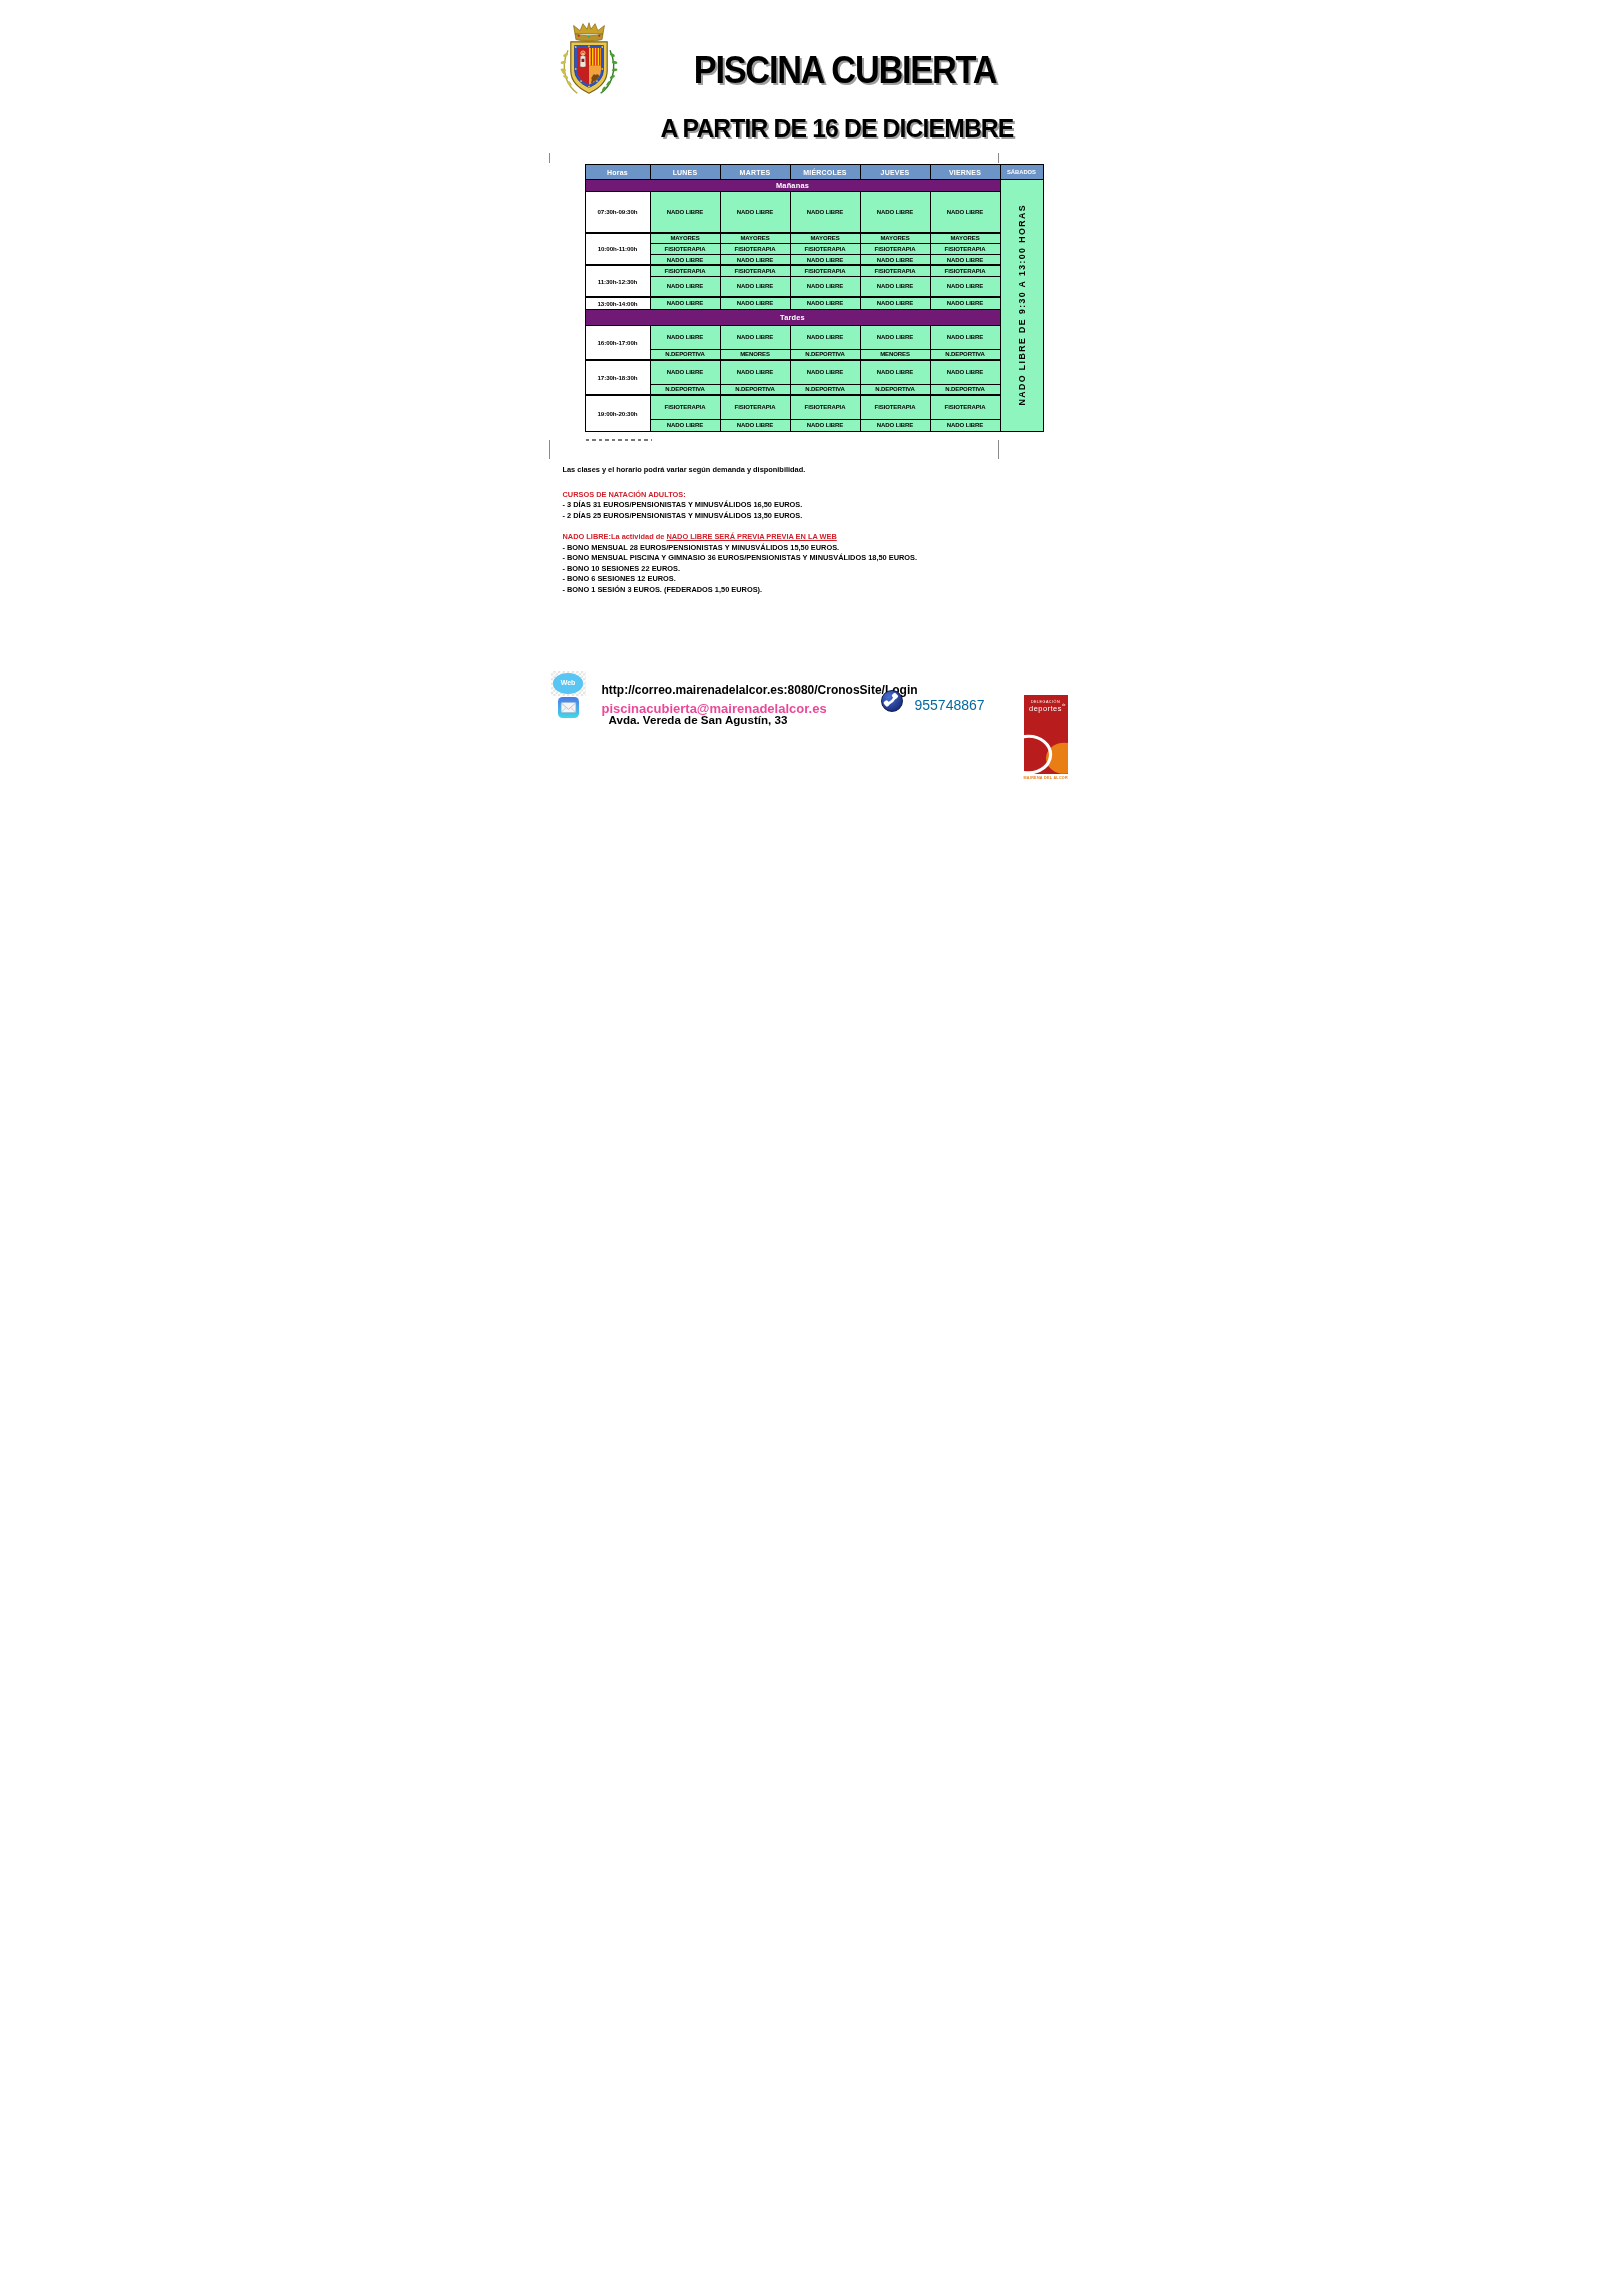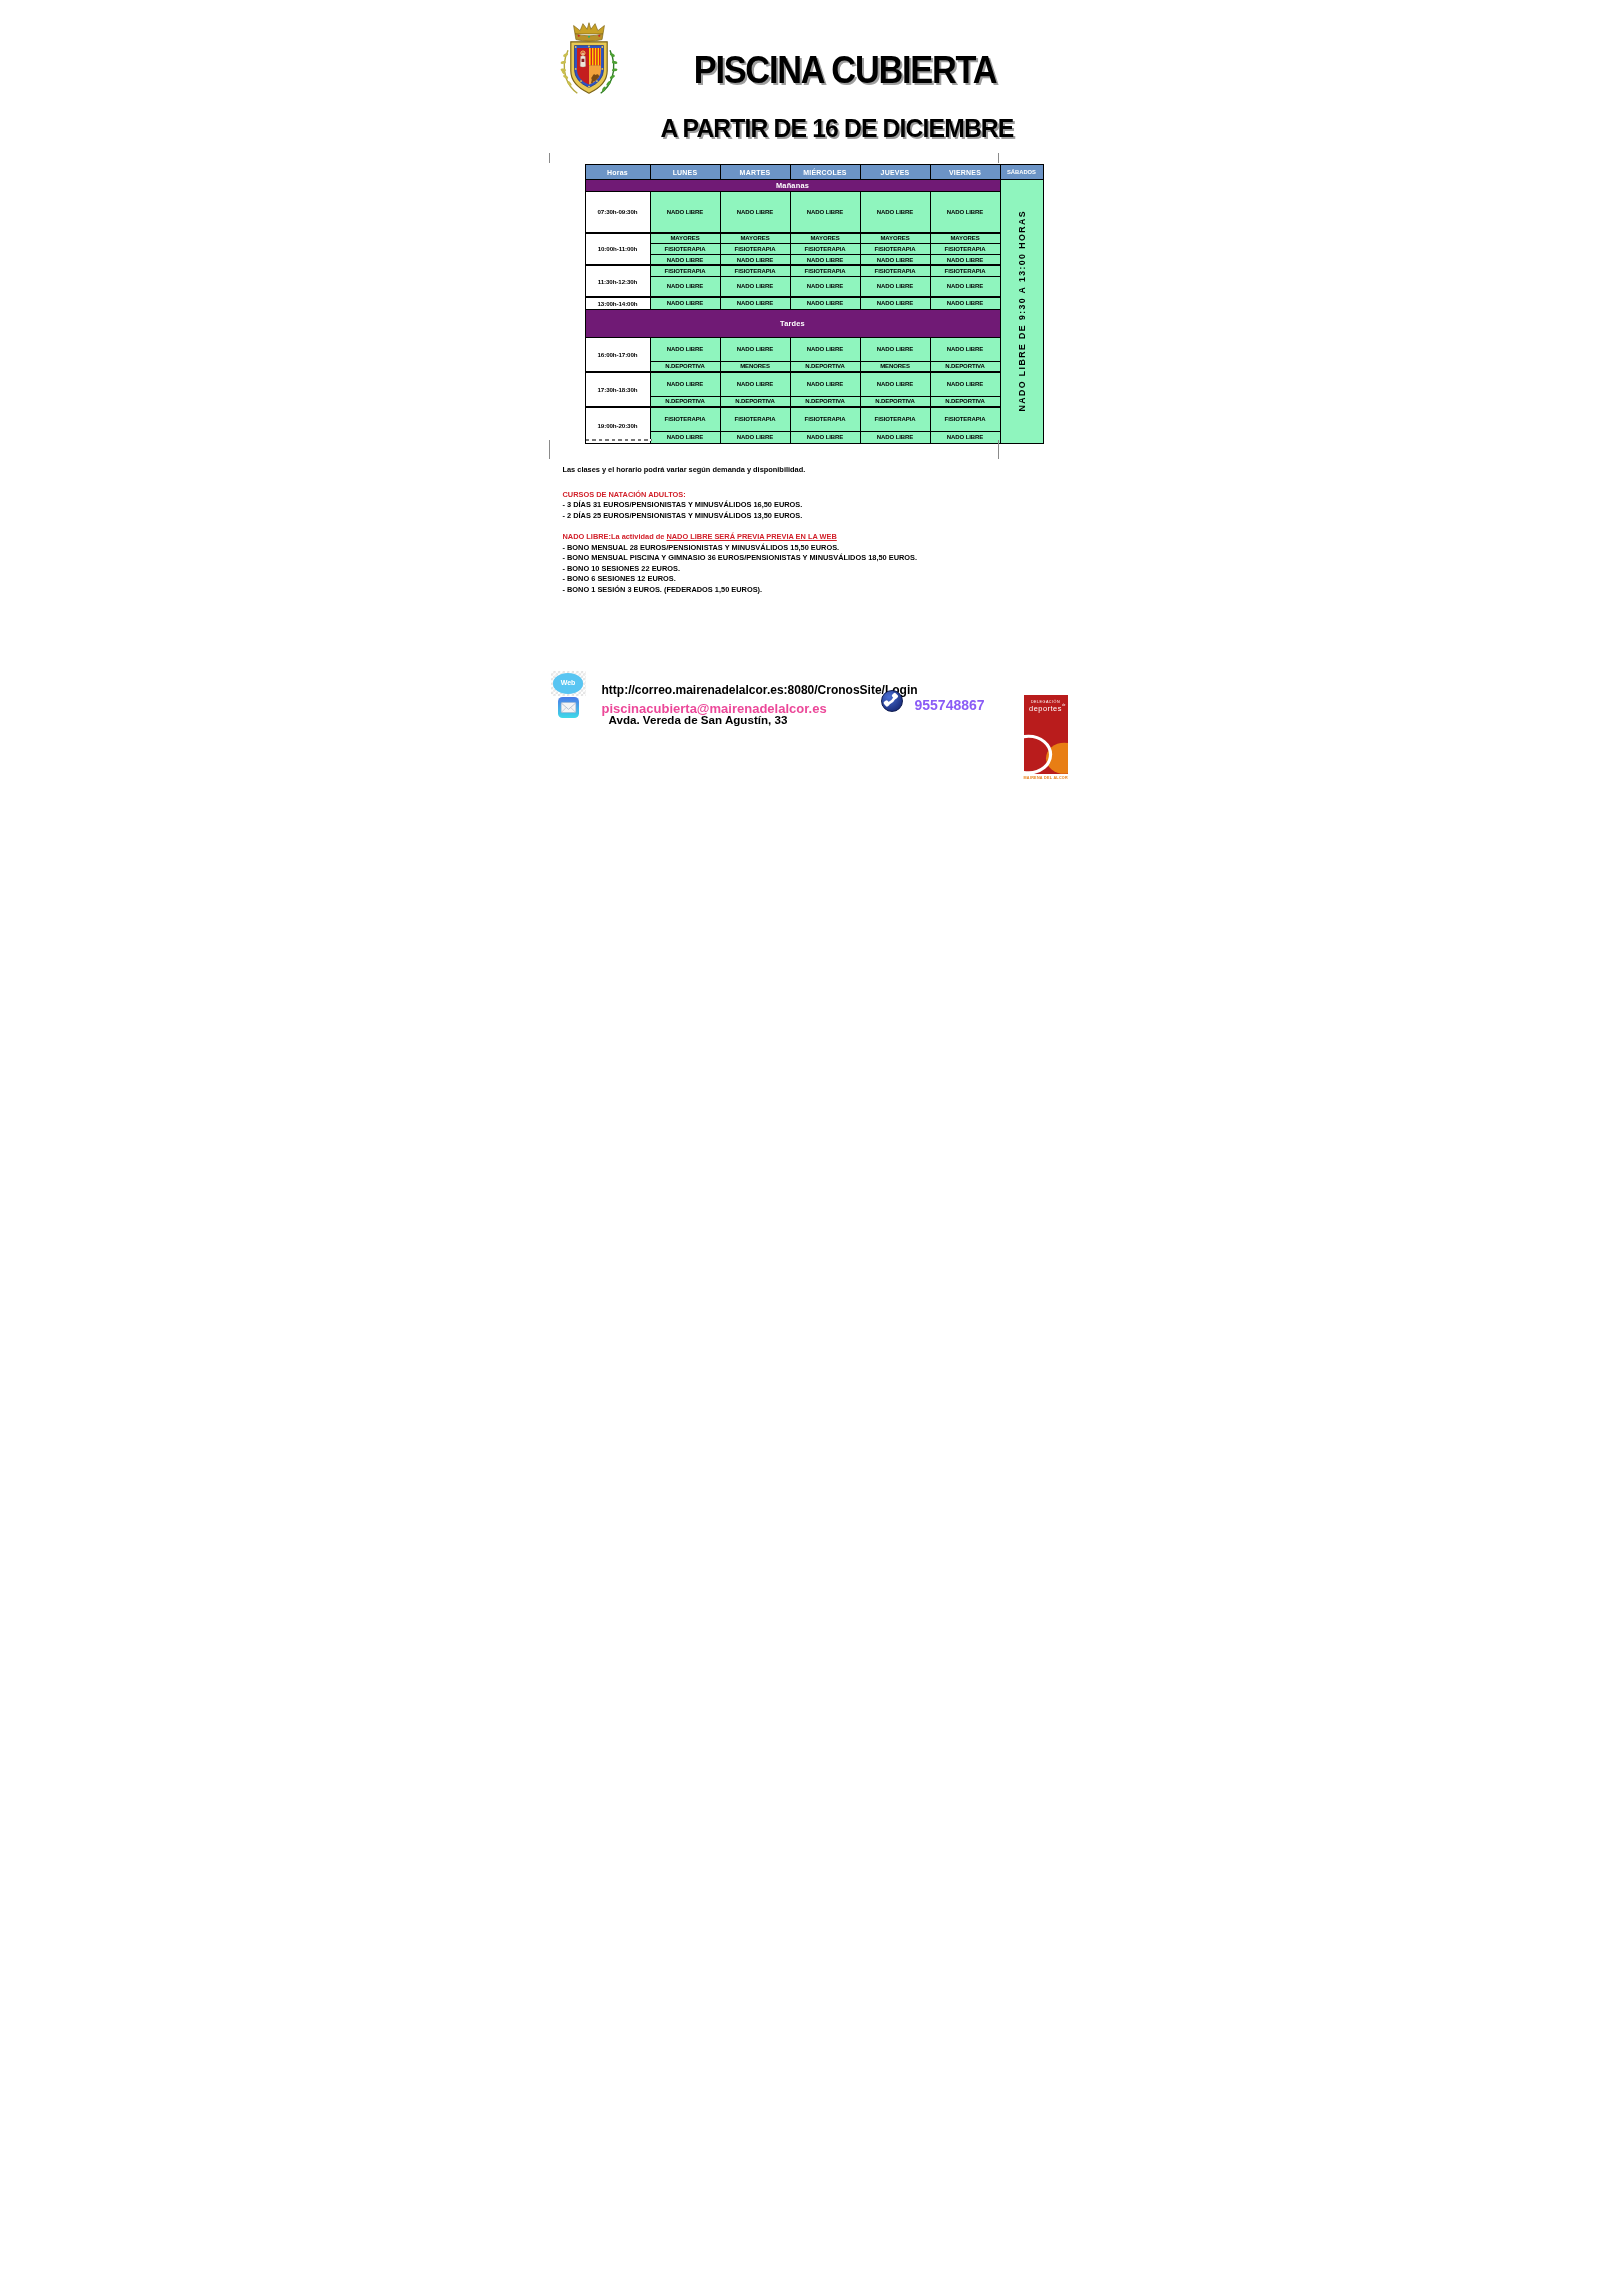--- a/index.html
+++ b/index.html
@@ -58,21 +58,21 @@
   }
   .notes .red { color:#D2202A; }
   .notes .u { text-decoration:underline; text-decoration-thickness:1.4px; text-underline-offset:1.4px; }
   .gap-lg { margin-top:14px; }
   .gap-md { margin-top:10.6px; }
 
   
   .address { position:absolute; left:81px; top:665px; font-size:11.6px; font-weight:bold; color:#000;margin-top:48px; }
   .url     { position:absolute; left:74px; top:683px; font-size:12px; font-weight:bold; color:#000; }
   .email   { position:absolute; left:74px; top:701px; font-size:13px; font-weight:bold; color:#ec4899; }
-  .phone   { position:absolute; left:387px; top:697px; font-size:14px; font-weight:bold; color:#8b5cf6; }
+  .phone   { position:absolute; left:387px; top:697px; font-size:14px; font-weight:normal; color:#0369a1; }
 
   .web-icon {
     position:absolute; left:23px; top:671px; width:35px; height:25px;
     background-image:
       linear-gradient(45deg,#e2e2e2 25%,transparent 25%,transparent 75%,#e2e2e2 75%),
       linear-gradient(45deg,#e2e2e2 25%,#fff 25%,#fff 75%,#e2e2e2 75%);
     background-size:4.6px 4.6px; background-position:0 0,2.3px 2.3px;
   }
   .web-ellipse {
     width:30.5px; height:20.4px; margin:2.3px auto 0; background:#59C5F2; border-radius:50%;
@@ -246,21 +246,21 @@
       <td class="act">NADO LIBRE</td>
     </tr>
     <tr class="dsep" style="height:12px">
       <td class="time">13:00h-14:00h</td>
       <td class="act">NADO LIBRE</td>
       <td class="act">NADO LIBRE</td>
       <td class="act">NADO LIBRE</td>
       <td class="act">NADO LIBRE</td>
       <td class="act">NADO LIBRE</td>
     </tr>
-    <tr style="height:28px">
+    <tr style="height:16px">
       <td class="sec" colspan="6">Tardes</td>
     </tr>
     <tr style="height:24px">
       <td class="time" rowspan="2">16:00h-17:00h</td>
       <td class="act">NADO LIBRE</td>
       <td class="act">NADO LIBRE</td>
       <td class="act">NADO LIBRE</td>
       <td class="act">NADO LIBRE</td>
       <td class="act">NADO LIBRE</td>
     </tr>

